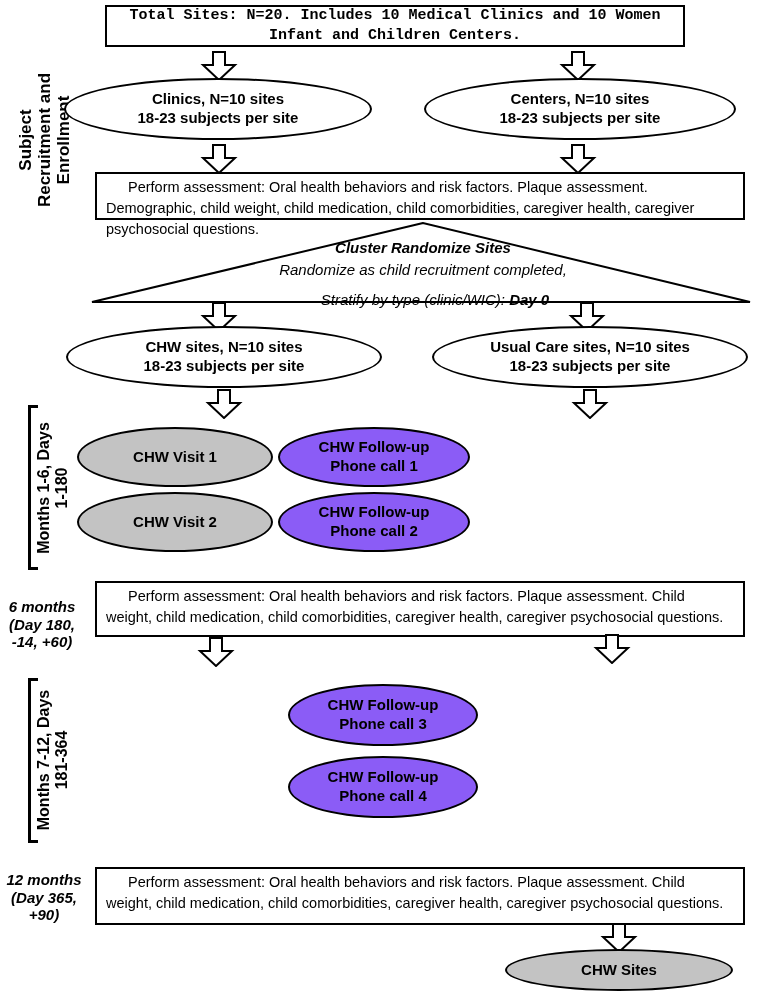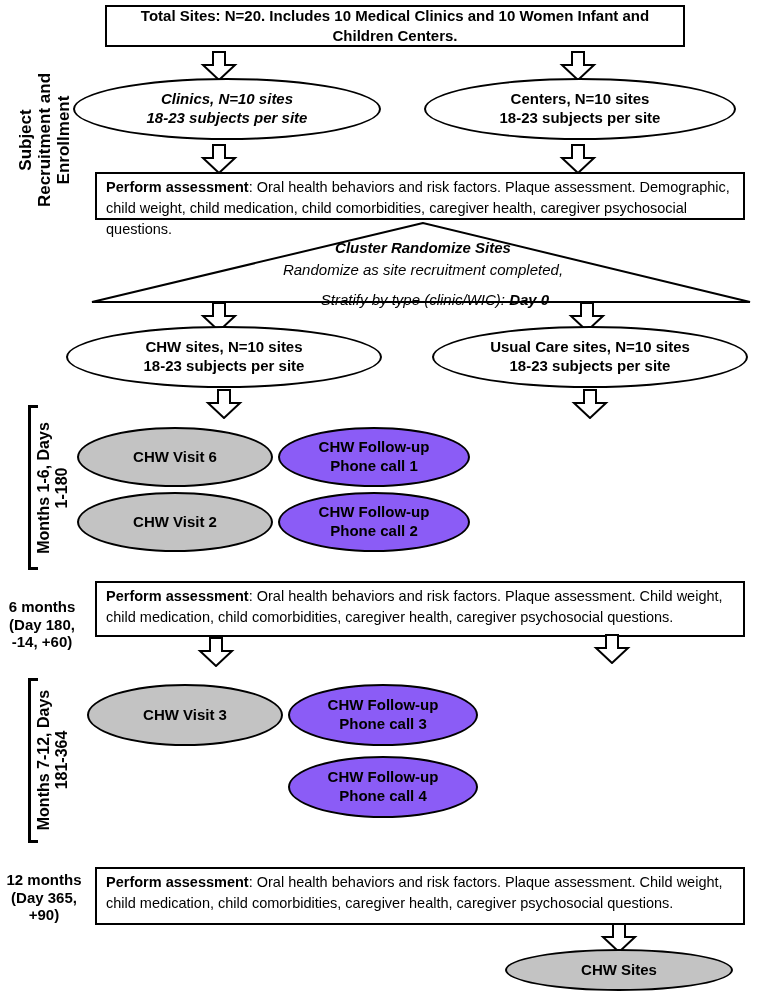--- a/index.html
+++ b/index.html
@@ -12,33 +12,33 @@
     display:flex;align-items:center;justify-content:center;text-align:center;
     font-weight:bold;font-size:15px;line-height:1.25;white-space:pre-line;
     background:#fff;box-sizing:border-box;
   }
   .fill-dark{background:#c3c3c3;}
   .fill-light{background:#8b5cf6;}
   .box{
     position:absolute;border:2px solid #000;background:#fff;box-sizing:border-box;
     font-size:14.5px;line-height:1.45;padding:3px 9px;
   }
-  .box .lead{font-weight:bold;}
+  .box .lead{font-weight:normal;margin-left:22px;}
   .topbox{
     display:flex;align-items:center;justify-content:center;text-align:center;
-    font-weight:bold;font-size:15px;line-height:1.35;padding:2px 10px;
+    font-weight:bold;font-size:15px;line-height:1.35;padding:2px 10px;font-family:Liberation Mono, monospace;
   }
   .arrow{position:absolute;width:38px;height:30px;}
   .rot{
     position:absolute;transform:translate(-50%,-50%) rotate(-90deg);
     white-space:pre-line;text-align:center;font-weight:bold;line-height:1.12;
   }
   .hlabel{
     position:absolute;text-align:center;font-weight:bold;font-size:15px;
-    white-space:pre-line;line-height:1.18;
+    white-space:pre-line;line-height:1.18;font-style:italic;
   }
   .bracket{
     position:absolute;width:10px;box-sizing:border-box;
     border-left:3px solid #000;border-top:3px solid #000;border-bottom:3px solid #000;
   }
   .tri-label{
     position:absolute;transform:translateX(-50%);text-align:center;
     font-size:15px;white-space:nowrap;line-height:1.1;font-style:italic;
   }
   .b{font-weight:bold;}
@@ -71,39 +71,39 @@
 
   <div class="box topbox" style="left:105px;top:5px;width:580px;height:42px;">Total Sites: N=20. Includes 10 Medical Clinics and 10 Women Infant and Children Centers.</div>
 
   <svg class="arrow" style="left:200px;top:51px;" viewBox="0 0 38 30">
     <path d="M13 1 H25 V14 H35 L19 29 L3 14 H13 Z" fill="#fff" stroke="#000" stroke-width="2"></path>
   </svg>
   <svg class="arrow" style="left:559px;top:51px;" viewBox="0 0 38 30">
     <path d="M13 1 H25 V14 H35 L19 29 L3 14 H13 Z" fill="#fff" stroke="#000" stroke-width="2"></path>
   </svg>
 
-  <div class="ellipse" style="left:73px;top:78px;width:308px;height:62px;font-style:italic;">Clinics, N=10 sites
+  <div class="ellipse" style="left:64px;top:78px;width:308px;height:62px;">Clinics, N=10 sites
 18-23 subjects per site</div>
   <div class="ellipse" style="left:424px;top:78px;width:312px;height:62px;">Centers, N=10 sites
 18-23 subjects per site</div>
 
   <svg class="arrow" style="left:200px;top:144px;" viewBox="0 0 38 30">
     <path d="M13 1 H25 V14 H35 L19 29 L3 14 H13 Z" fill="#fff" stroke="#000" stroke-width="2"></path>
   </svg>
   <svg class="arrow" style="left:559px;top:144px;" viewBox="0 0 38 30">
     <path d="M13 1 H25 V14 H35 L19 29 L3 14 H13 Z" fill="#fff" stroke="#000" stroke-width="2"></path>
   </svg>
 
   <div class="box" style="left:95px;top:172px;width:650px;height:48px;"><span class="lead">Perform assessment</span><span>: Oral health behaviors and risk factors. Plaque assessment. Demographic, child weight, child medication, child comorbidities, caregiver health, caregiver psychosocial questions.</span></div>
 
   <svg style="position:absolute;left:80px;top:218px;" width="678" height="90" viewBox="0 0 678 90">
     <polygon points="343,5 12,84 670,84" fill="#ffffff" stroke="#000000" stroke-width="2"></polygon>
   </svg>
   <div class="tri-label b" style="left:423px;top:240px;">Cluster Randomize Sites</div>
-  <div class="tri-label" style="left:423px;top:262px;">Randomize as site recruitment completed,</div>
+  <div class="tri-label" style="left:423px;top:262px;">Randomize as child recruitment completed,</div>
   <div class="tri-label" style="left:423px;top:292px;margin-left:12px;"><span>Stratify by type (clinic/WIC): </span><span class="b">Day 0</span></div>
 
   <svg class="arrow" style="left:200px;top:302px;" viewBox="0 0 38 30">
     <path d="M13 1 H25 V14 H35 L19 29 L3 14 H13 Z" fill="#fff" stroke="#000" stroke-width="2"></path>
   </svg>
   <svg class="arrow" style="left:568px;top:302px;" viewBox="0 0 38 30">
     <path d="M13 1 H25 V14 H35 L19 29 L3 14 H13 Z" fill="#fff" stroke="#000" stroke-width="2"></path>
   </svg>
 
   <div class="ellipse" style="left:66px;top:326px;width:316px;height:62px;">CHW sites, N=10 sites
@@ -111,37 +111,36 @@
   <div class="ellipse" style="left:432px;top:326px;width:316px;height:62px;">Usual Care sites, N=10 sites
 18-23 subjects per site</div>
 
   <svg class="arrow" style="left:205px;top:389px;" viewBox="0 0 38 30">
     <path d="M13 1 H25 V14 H35 L19 29 L3 14 H13 Z" fill="#fff" stroke="#000" stroke-width="2"></path>
   </svg>
   <svg class="arrow" style="left:571px;top:389px;" viewBox="0 0 38 30">
     <path d="M13 1 H25 V14 H35 L19 29 L3 14 H13 Z" fill="#fff" stroke="#000" stroke-width="2"></path>
   </svg>
 
-  <div class="ellipse fill-dark" style="left:77px;top:427px;width:196px;height:60px;">CHW Visit 6</div>
+  <div class="ellipse fill-dark" style="left:77px;top:427px;width:196px;height:60px;">CHW Visit 1</div>
   <div class="ellipse fill-light" style="left:278px;top:427px;width:192px;height:60px;">CHW Follow-up
 Phone call 1</div>
   <div class="ellipse fill-dark" style="left:77px;top:492px;width:196px;height:60px;text-align:center;">CHW Visit 2</div>
   <div class="ellipse fill-light" style="left:278px;top:492px;width:192px;height:60px;">CHW Follow-up
 Phone call 2</div>
 
   <div class="box" style="left:95px;top:581px;width:650px;height:56px;"><span class="lead">Perform assessment</span><span>: Oral health behaviors and risk factors. Plaque assessment. Child weight, child medication, child comorbidities, caregiver health, caregiver psychosocial questions.</span></div>
 
   <svg class="arrow" style="left:197px;top:637px;" viewBox="0 0 38 30">
     <path d="M13 1 H25 V14 H35 L19 29 L3 14 H13 Z" fill="#fff" stroke="#000" stroke-width="2"></path>
   </svg>
   <svg class="arrow" style="left:593px;top:634px;" viewBox="0 0 38 30">
     <path d="M13 1 H25 V14 H35 L19 29 L3 14 H13 Z" fill="#fff" stroke="#000" stroke-width="2"></path>
   </svg>
 
-  <div class="ellipse fill-dark" style="left:87px;top:684px;width:196px;height:62px;">CHW Visit 3</div>
   <div class="ellipse fill-light" style="left:288px;top:684px;width:190px;height:62px;">CHW Follow-up
 Phone call 3</div>
   <div class="ellipse fill-light" style="left:288px;top:756px;width:190px;height:62px;">CHW Follow-up
 Phone call 4</div>
 
   <div class="box" style="left:95px;top:867px;width:650px;height:58px;"><span class="lead">Perform assessment</span><span>: Oral health behaviors and risk factors. Plaque assessment. Child weight, child medication, child comorbidities, caregiver health, caregiver psychosocial questions.</span></div>
 
   <svg class="arrow" style="left:600px;top:923px;" viewBox="0 0 38 30">
     <path d="M13 1 H25 V14 H35 L19 29 L3 14 H13 Z" fill="#fff" stroke="#000" stroke-width="2"></path>
   </svg>

